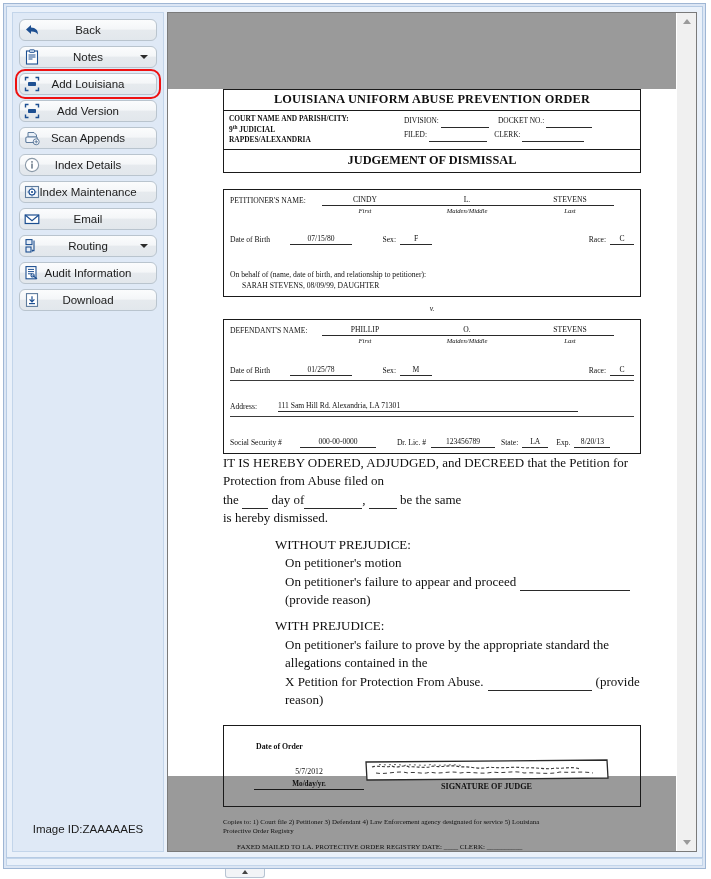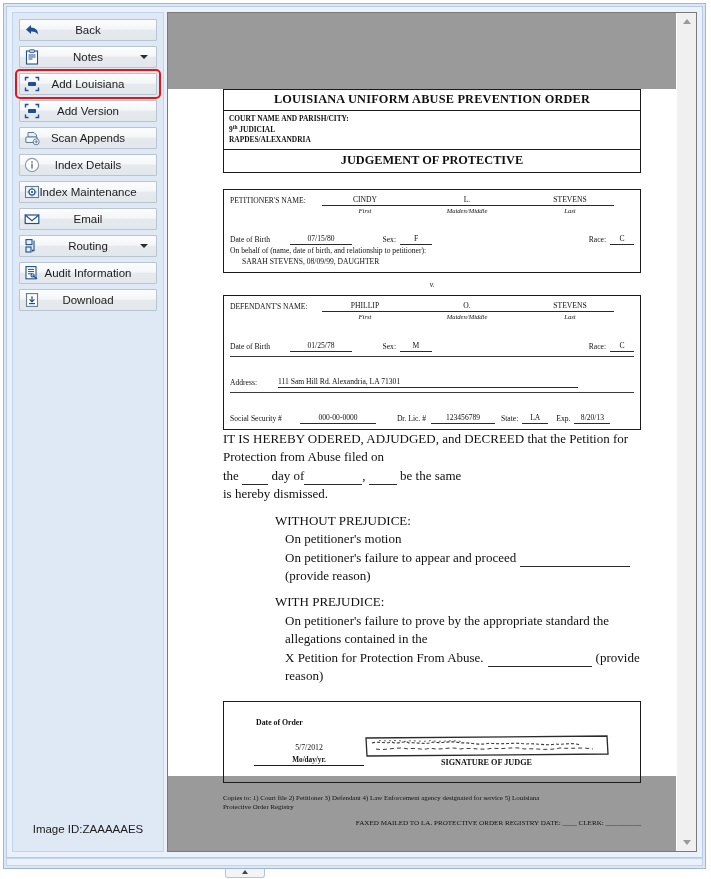--- a/index.html
+++ b/index.html
@@ -48,21 +48,21 @@
     padding: 2px 6px 0 6px;
     box-sizing: border-box;
   }
   .side-btn {
     position: relative;
     display: flex;
     align-items: center;
     height: 22px;
     margin-bottom: 5px;
     border: 1px solid #b9c4ce;
-    border-radius: 1px;
+    border-radius: 6px;
     background: linear-gradient(to bottom, #fbfcfd 0%, #f4f6f8 46%, #e6eaee 50%, #e2e7ec 100%);
     box-sizing: border-box;
     cursor: default;
     font-size: 11.5px;
     color: #1c1c1c;
   }
   .side-btn .ic {
     position: absolute;
     left: 4px; top: 50%;
     transform: translateY(-50%);
@@ -256,21 +256,21 @@
   }
   .date-sub { position: absolute; left: 30px; top: 54px; width: 110px; text-align: center; font-weight: bold; font-size: 7.2px; }
   .sig-scribble { position: absolute; left: 140px; top: 32px; width: 245px; height: 24px; }
   .sig-label { position: absolute; left: 140px; top: 56px; width: 245px; text-align: center; font-weight: bold; font-size: 8.2px; }
 
   .copies {
     margin-top: 10px;
     font-size: 6.9px;
     line-height: 1.35;
   }
-  .faxed { margin-top: 8px; margin-left: 14px; font-size: 7.1px; text-align: right; }
+  .faxed { margin-top: 8px; margin-left: 14px; font-size: 7.1px; }
 
   
   .win-bottom-bar {
     position: absolute;
     left: 2px; right: 2px; bottom: 2px;
     height: 8px;
     background: #eaf1fa;
     border: 1px solid #c3d5ea;
     box-sizing: border-box;
   }
@@ -445,23 +445,39 @@
 
             <div class="hl-box">
               <div class="title-bar">LOUISIANA UNIFORM ABUSE PREVENTION ORDER</div>
 
               <div class="court-row">
                 <div class="court-left">
                   <div>COURT NAME AND PARISH/CITY:</div>
                   <div><span>9</span><sup>th</sup><span> JUDICIAL</span></div>
                   <div>RAPDES/ALEXANDRIA</div>
                 </div>
-              </div>
-
-              <div class="judgement-bar">JUDGEMENT OF PROTECTIVE</div>
+                <div class="court-right">
+                  <div>
+                    <span>DIVISION:</span>
+                    <span class="fline" style="width:48px"></span>
+                    &nbsp;&nbsp;&nbsp;
+                    <span>DOCKET NO.:</span>
+                    <span class="fline" style="width:46px"></span>
+                  </div>
+                  <div>
+                    <span>FILED:</span>
+                    <span class="fline" style="width:58px"></span>
+                    &nbsp;&nbsp;
+                    <span>CLERK:</span>
+                    <span class="fline" style="width:62px"></span>
+                  </div>
+                </div>
+              </div>
+
+              <div class="judgement-bar">JUDGEMENT OF DISMISSAL</div>
             </div>
 
             <div class="hl-box party-box">
               <div class="name-row">
                 <span class="name-lbl">PETITIONER'S NAME:</span>
                 <span class="name-val" style="width:86px">CINDY</span>
                 <span class="name-val" style="width:118px">L.</span>
                 <span class="name-val" style="width:88px">STEVENS</span>
               </div>
               <div class="sub-row">
@@ -472,21 +488,21 @@
               </div>
               <div class="dob-row">
                 <span style="width:60px">Date of Birth</span>
                 <span class="ul" style="width:62px">07/15/80</span>
                 <span style="width:44px;text-align:right;padding-right:4px">Sex:</span>
                 <span class="ul" style="width:32px">F</span>
                 <span style="flex:1"></span>
                 <span style="padding-right:4px">Race:</span>
                 <span class="ul" style="width:24px">C</span>
               </div>
-              <div style="margin-top:0">On behalf of (name, date of birth, and relationship to petitioner):</div>
+              <div style="margin-top:24px">On behalf of (name, date of birth, and relationship to petitioner):</div>
               <div style="margin-left:12px">SARAH STEVENS, 08/09/99, DAUGHTER</div>
             </div>
 
             <div class="vs">v.</div>
 
             <div class="hl-box party-box" style="margin-top:0">
               <div class="name-row">
                 <span class="name-lbl">DEFENDANT'S NAME:</span>
                 <span class="name-val" style="width:86px">PHILLIP</span>
                 <span class="name-val" style="width:118px">O.</span>

